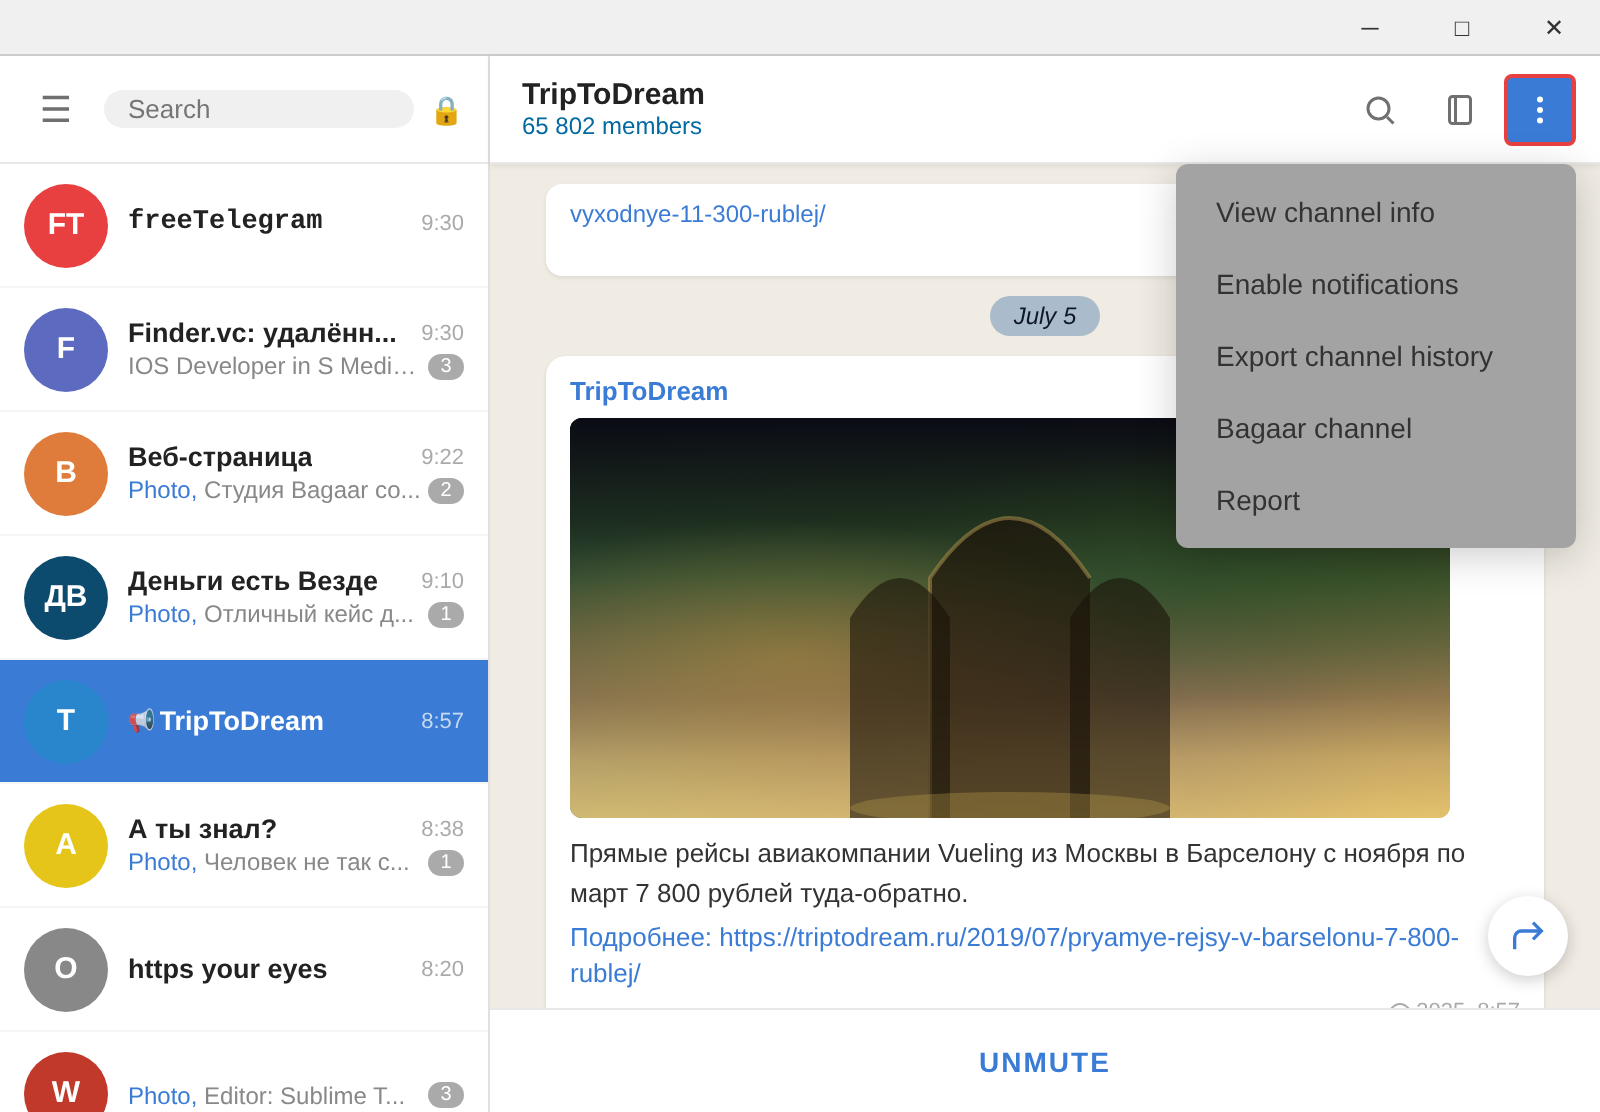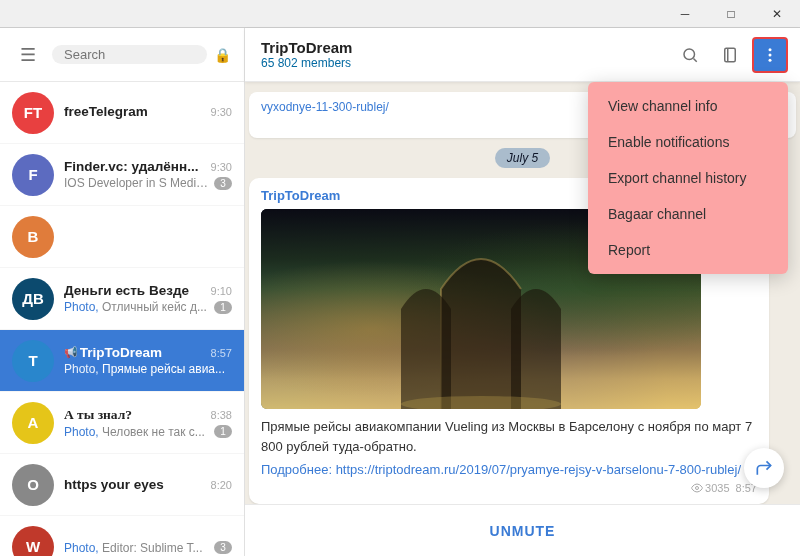--- a/index.html
+++ b/index.html
@@ -111,21 +111,21 @@
       display: flex; align-items: center; justify-content: center;
       cursor: pointer; color: #707070; font-size: 18px; border-radius: 50%;
     }
     .header-icon-btn.active-menu {
       background: #3a7bd5;
       color: #fff;
       border-radius: 4px;
     }
 
     
-    .messages-area { flex: 1; overflow-y: auto; padding: 10px 4px; }
+    .messages-area { flex: 1; overflow-y: auto; padding: 10px 28px; }
 
     .date-divider {
       display: flex; align-items: center; justify-content: center;
       margin: 10px 0;
     }
     .date-pill {
       background: rgba(100,140,180,0.5);
       color: #0f172a; border-radius: 12px;
       padding: 3px 12px; font-size: 12px; font-style: italic;
     }
@@ -182,21 +182,21 @@
       background: #fff;
       box-shadow: 0 2px 8px rgba(0,0,0,0.2);
       display: flex; align-items: center; justify-content: center;
       cursor: pointer; color: #3a7bd5; font-size: 18px;
     }
 
     
     .context-menu {
       position: absolute;
       top: 54px; right: 12px;
-      background: #fca5a5;
+      background: #a3a3a3;
       border-radius: 6px;
       box-shadow: 0 4px 20px rgba(0,0,0,0.2);
       min-width: 200px;
       z-index: 100;
       padding: 6px 0;
     }
     .context-menu-item {
       padding: 10px 20px;
       font-size: 14px; color: #333;
       cursor: pointer;
@@ -227,21 +227,21 @@
       <div class="lock-icon">🔒</div>
     </div>
 
     <div class="chat-list" id="chat-list">
     <div class="chat-item">
     <div class="avatar" style="background:#e84040">
       FT
     </div>
     <div class="chat-info">
       <div class="chat-name-row">
-        <div style="display:flex;align-items:center;min-width:0;flex:1;">
+        <div style="display:flex;align-items:center;min-width:0;flex:1;font-family:Liberation Mono, monospace;">
 
           <span class="chat-name">freeTelegram</span>
         </div>
         <span class="chat-time">9:30</span>
       </div>
       <div class="chat-preview">
         <span class="chat-preview-text">
           
           
         </span>
@@ -266,20 +266,36 @@
           
           IOS Developer in S Media ...
         </span>
         <span class="badge ">3</span>
       </div>
     </div>
   </div>
         <div class="chat-item">
     <div class="avatar" style="background:#e07c3b">
       В
+    </div>
+    <div class="chat-info">
+      <div class="chat-name-row">
+        <div style="display:flex;align-items:center;min-width:0;flex:1;">
+
+          <span class="chat-name">Веб-страница</span>
+        </div>
+        <span class="chat-time">9:22</span>
+      </div>
+      <div class="chat-preview">
+        <span class="chat-preview-text">
+          <span class="preview-label" style="">Photo,</span>
+          Студия Bagaar со...
+        </span>
+        <span class="badge ">2</span>
+      </div>
     </div>
   </div>
         <div class="chat-item">
     <div class="avatar" style="background:#0c4a6e">
       ДВ
     </div>
     <div class="chat-info">
       <div class="chat-name-row">
         <div style="display:flex;align-items:center;min-width:0;flex:1;">
 
@@ -301,36 +317,29 @@
       T
     </div>
     <div class="chat-info">
       <div class="chat-name-row">
         <div style="display:flex;align-items:center;min-width:0;flex:1;">
           <span class="channel-icon active">📢</span>
           <span class="chat-name">TripToDream</span>
         </div>
         <span class="chat-time">8:57</span>
       </div>
-      <div class="chat-preview">
-        <span class="chat-preview-text">
-          <span class="preview-label" style="color:rgba(255,255,255,0.9)">Photo,</span>
-          Прямые рейсы авиа...
-        </span>
-
-      </div>
     </div>
   </div>
         <div class="chat-item">
     <div class="avatar" style="background:#e5c519">
       А
     </div>
     <div class="chat-info">
       <div class="chat-name-row">
-        <div style="display:flex;align-items:flex-start;min-width:0;flex:1;font-family:Liberation Serif, serif;">
+        <div style="display:flex;align-items:flex-start;min-width:0;flex:1;">
 
           <span class="chat-name">А ты знал?</span>
         </div>
         <span class="chat-time">8:38</span>
       </div>
       <div class="chat-preview">
         <span class="chat-preview-text">
           <span class="preview-label" style="">Photo,</span>
           Человек не так с...
         </span>

